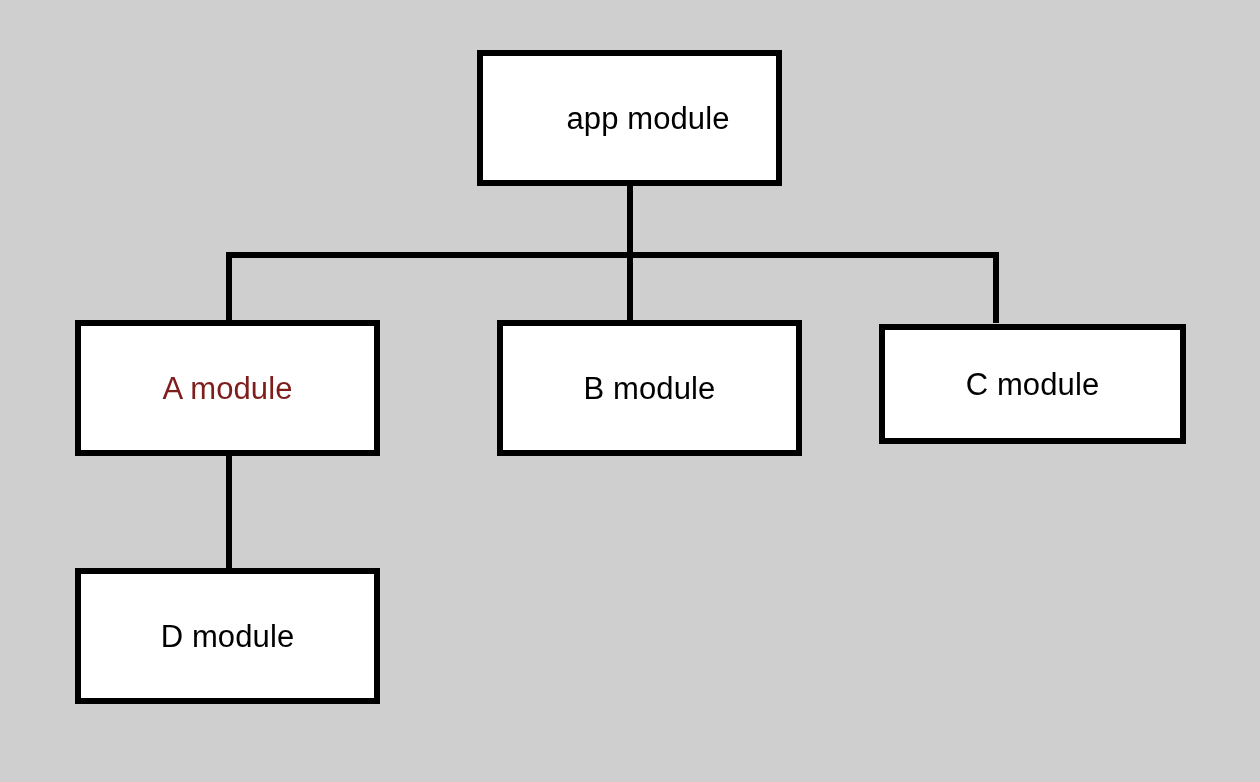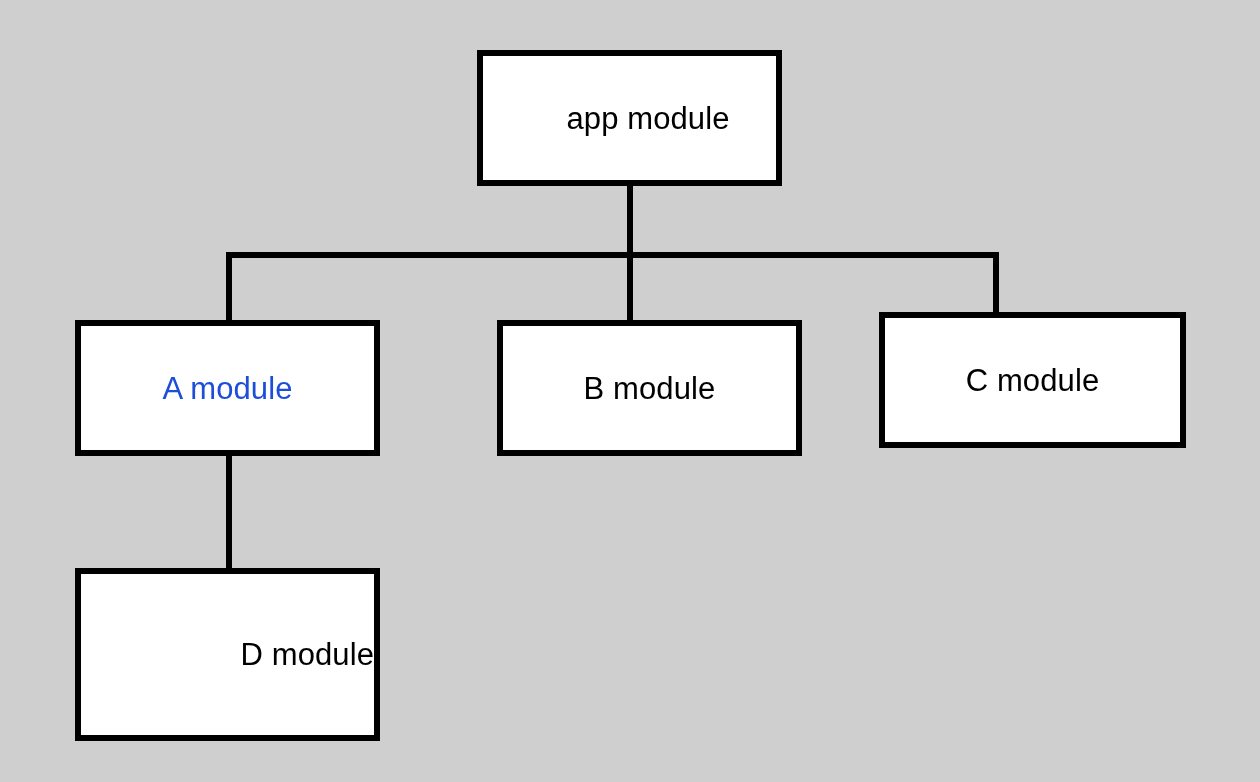--- a/index.html
+++ b/index.html
@@ -67,28 +67,28 @@
     <line x1="996" y1="252" x2="996" y2="323" stroke="#000000" stroke-width="6" shape-rendering="crispEdges"></line>
 
     <line x1="229" y1="453" x2="229" y2="571" stroke="#000000" stroke-width="6" shape-rendering="crispEdges"></line>
   </svg>
 
   <div class="node-box" id="node-app" style="left: 477px; top: 50px; width: 305px; height: 136px; background: rgb(255, 255, 255); border-color: rgb(0, 0, 0); border-width: 6px;">
     <span class="node-label" style="color: rgb(0, 0, 0); font-size: 31px; margin-left: 37px;">app module</span>
   </div>
 
   <div class="node-box" id="node-a" style="left: 75px; top: 320px; width: 305px; height: 136px; background: rgb(255, 255, 255); border-color: rgb(0, 0, 0); border-width: 6px;">
-    <span class="node-label" style="color: #1d4ed8; font-size: 31px;">A module</span>
+    <span class="node-label" style="color: #7f1d1d; font-size: 31px;">A module</span>
   </div>
 
   <div class="node-box" id="node-b" style="left: 497px; top: 320px; width: 305px; height: 136px; background: rgb(255, 255, 255); border-color: rgb(0, 0, 0); border-width: 6px;">
     <span class="node-label" style="color: rgb(0, 0, 0); font-size: 31px;">B module</span>
   </div>
 
-  <div class="node-box" id="node-c" style="left: 879px; top: 312px; width: 307px; height: 136px; background: rgb(255, 255, 255); border-color: rgb(0, 0, 0); border-width: 6px;">
+  <div class="node-box" id="node-c" style="left: 879px; top: 324px; width: 307px; height: 120px; background: rgb(255, 255, 255); border-color: rgb(0, 0, 0); border-width: 6px;">
     <span class="node-label" style="color: rgb(0, 0, 0); font-size: 31px;">C module</span>
   </div>
 
-  <div class="node-box" id="node-d" style="left: 75px; top: 568px; width: 305px; height: 173px; background: rgb(255, 255, 255); border-color: rgb(0, 0, 0); border-width: 6px; justify-content: flex-end;">
+  <div class="node-box" id="node-d" style="left: 75px; top: 568px; width: 305px; height: 136px; background: rgb(255, 255, 255); border-color: rgb(0, 0, 0); border-width: 6px;">
     <span class="node-label" style="color: rgb(0, 0, 0); font-size: 31px;">D module</span>
   </div>
 
 </div>
 
 </body></html>

